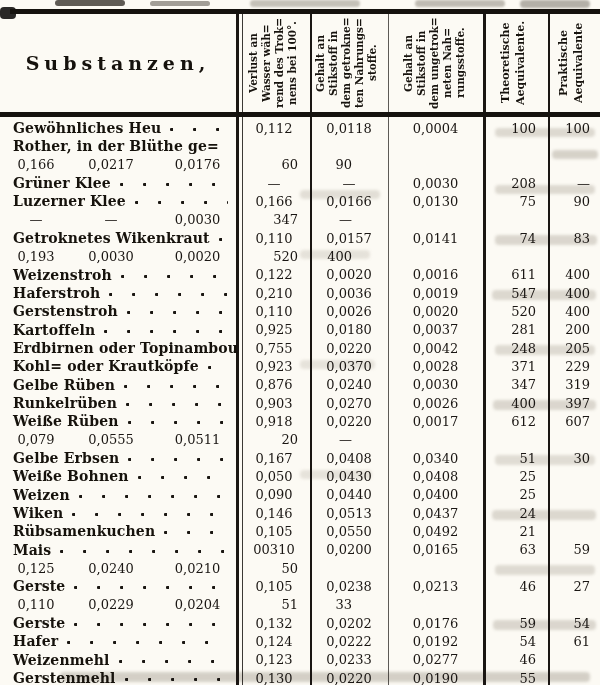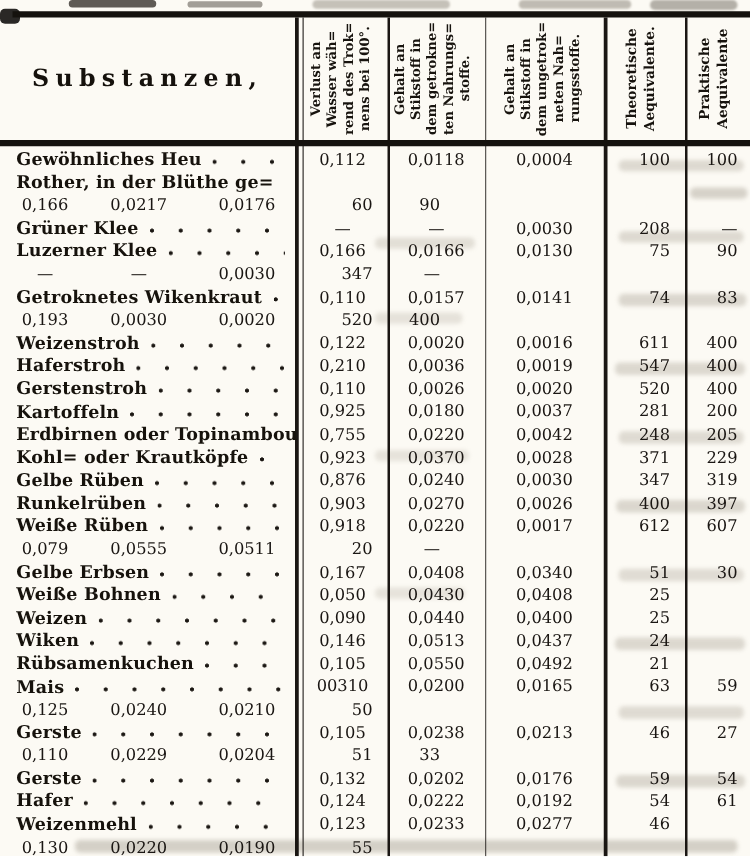--- a/index.html
+++ b/index.html
@@ -401,20 +401,24 @@
           <span class="nm">Weizenmehl</span>
           <span class="leader"></span>
         </div>
         <div class="vc c1">0,123</div>
         <div class="vc c2">0,0233</div>
         <div class="vc c3">0,0277</div>
         <div class="vc c4">46</div>
         <div class="vc c5"></div>
       </div>
       <div class="brow">
+        <div class="ncell">
+          <span class="nm">Gerstenmehl</span>
+          <span class="leader"></span>
+        </div>
         <div class="vc c1">0,130</div>
         <div class="vc c2">0,0220</div>
         <div class="vc c3">0,0190</div>
         <div class="vc c4">55</div>
         <div class="vc c5"></div>
       </div>
     </div>
 </div>
 
 </body></html>

